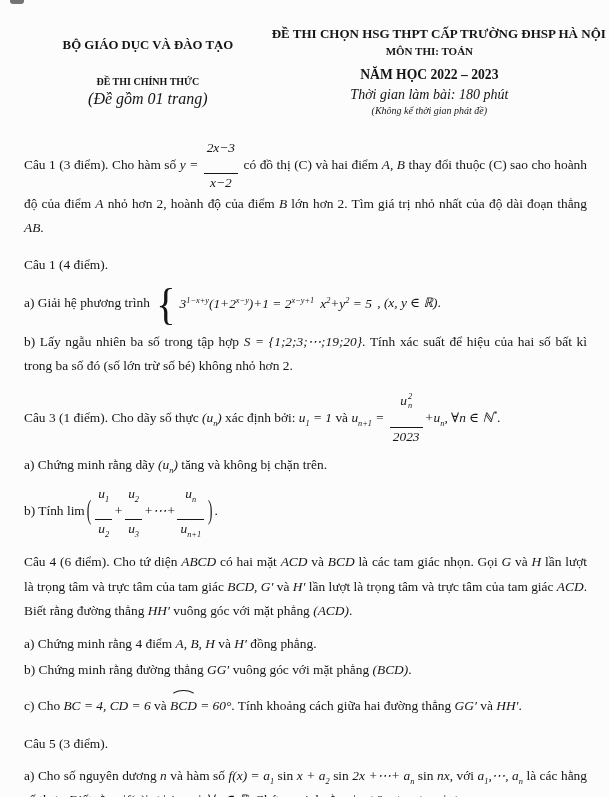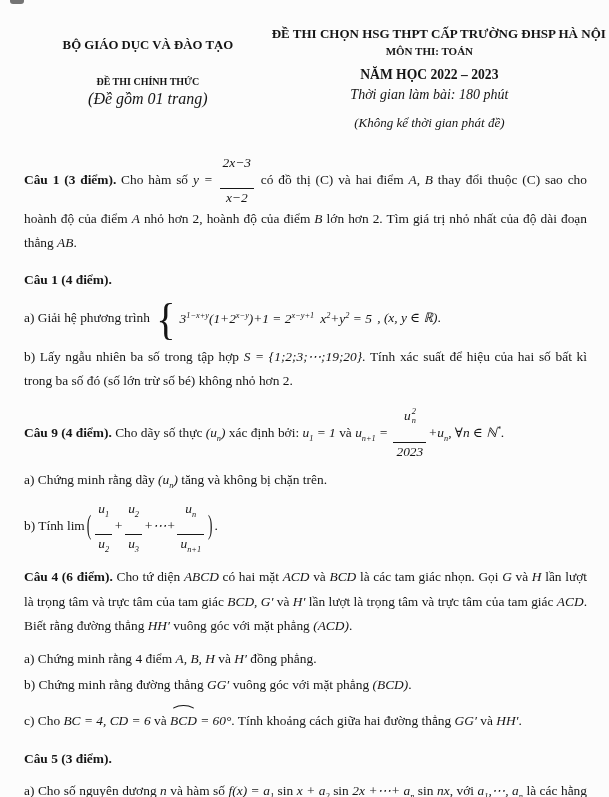--- a/index.html
+++ b/index.html
@@ -20,28 +20,28 @@
   .hdr-left  { width:44%; text-align:center;margin-top:12px; }
   .hdr-right { width:56%; text-align:center; }
   .hl1 { font-weight:bold; font-size:12.8px; white-space:nowrap; }
   .hl2 { font-weight:bold; font-size:13.4px; white-space:nowrap; margin-top:1px; }
   .hl3 { font-weight:bold; font-size:10px; margin-top:23px; }
   .hl4 { font-style:italic; font-size:16px; margin-top:3px; }
   .hr1 { font-weight:bold; font-size:13px; white-space:nowrap; }
   .hr2 { font-weight:bold; font-size:11px; margin-top:3px; }
   .hr3 { font-weight:bold; font-size:13.6px; margin-top:10px; }
   .hr4 { font-style:italic; font-size:14px; margin-top:4px; }
-  .hr5 { font-style:italic; font-size:13px; margin-top:12px; }
+  .hr5 { font-style:italic; font-size:10px; margin-top:2px; }
 
   
   main { margin-top:24px; }
   .para { text-align:justify; line-height:1.82; margin:8px 0; }
   .para.head { margin-top:13px; }
   .para.sub  { margin:2px 0; }
-  strong { font-weight:bold; }
+  strong { font-weight:normal; }
 
   
   .m { font-style:italic; }
   .rm, .m .rm { font-style:normal; }
   sup, sub { font-size:0.62em; line-height:0; }
   .frac { display:inline-block; vertical-align:middle; text-align:center; line-height:1.25; margin:0 2px; }
   .frac .num { display:block; border-bottom:1px solid #151515; padding:0 3px 16px; }
   .frac .den { display:block; padding:1px 3px 0; }
   .cases { display:inline-flex; align-items:center; vertical-align:middle; margin:2px 2px 2px 3px; }
   .cases-brace { font-style:normal; font-size:3.0em; line-height:.8; margin-right:4px; transform:scaleY(1.12); }
@@ -80,21 +80,21 @@
     <p class="para"><strong>Câu 1 (3 điểm).</strong> Cho hàm số <span class="m">y = <span class="frac"><span class="num">2x−3</span><span class="den">x−2</span></span></span> có đồ thị (C) và hai điểm <span class="m">A, B</span> thay đổi thuộc (C) sao cho hoành độ của điểm <span class="m">A</span> nhỏ hơn 2, hoành độ của điểm <span class="m">B</span> lớn hơn 2. Tìm giá trị nhỏ nhất của độ dài đoạn thẳng <span class="m">AB</span>.</p>
     <p class="para head"><strong>Câu 1 (4 điểm).</strong></p>
     <p class="para">a) Giải hệ phương trình <span class="m"><span class="cases">
             <span class="cases-brace">{</span>
             <span class="rows">
               <span>3<sup>1−x+y</sup>(1+2<sup>x−y</sup>)+1 = 2<sup>x−y+1</sup></span>
               <span>x<sup>2</sup>+y<sup>2</sup> = 5</span>
             </span>
           </span></span> , <span class="m">(x, y ∈ ℝ)</span>.</p>
     <p class="para">b) Lấy ngẫu nhiên ba số trong tập hợp <span class="m">S = {1;2;3;⋯;19;20}</span>. Tính xác suất để hiệu của hai số bất kì trong ba số đó (số lớn trừ số bé) không nhỏ hơn 2.</p>
-    <p class="para head"><strong>Câu 9 (4 điểm).</strong> Cho dãy số thực <span class="m">(u<sub>n</sub>)</span> xác định bởi: <span class="m">u<sub>1</sub> = 1</span> và <span class="m">u<sub>n+1</sub> = <span class="frac"><span class="num">u<span class="supsub">
+    <p class="para head"><strong>Câu 3 (1 điểm).</strong> Cho dãy số thực <span class="m">(u<sub>n</sub>)</span> xác định bởi: <span class="m">u<sub>1</sub> = 1</span> và <span class="m">u<sub>n+1</sub> = <span class="frac"><span class="num">u<span class="supsub">
                 <span>2</span>
                 <span>n</span>
               </span></span><span class="den">2023</span></span>+u<sub>n</sub>, ∀n ∈ ℕ<sup>*</sup></span>.</p>
     <p class="para">a) Chứng minh rằng dãy <span class="m">(u<sub>n</sub>)</span> tăng và không bị chặn trên.</p>
     <p class="para">b) Tính <span class="m"><span class="rm">lim</span><span class="bigwrap">
             <span class="bigp">(</span>
             <span><span class="frac"><span class="num">u<sub>1</sub></span><span class="den">u<sub>2</sub></span></span>+<span class="frac"><span class="num">u<sub>2</sub></span><span class="den">u<sub>3</sub></span></span>+⋯+<span class="frac"><span class="num">u<sub>n</sub></span><span class="den">u<sub>n+1</sub></span></span></span>
             <span class="bigp">)</span>
           </span></span>.</p>
     <p class="para head"><strong>Câu 4 (6 điểm).</strong> Cho tứ diện <span class="m">ABCD</span> có hai mặt <span class="m">ACD</span> và <span class="m">BCD</span> là các tam giác nhọn. Gọi <span class="m">G</span> và <span class="m">H</span> lần lượt là trọng tâm và trực tâm của tam giác <span class="m">BCD</span>, <span class="m">G′</span> và <span class="m">H′</span> lần lượt là trọng tâm và trực tâm của tam giác <span class="m">ACD</span>. Biết rằng đường thẳng <span class="m">HH′</span> vuông góc với mặt phẳng <span class="m">(ACD)</span>.</p>

